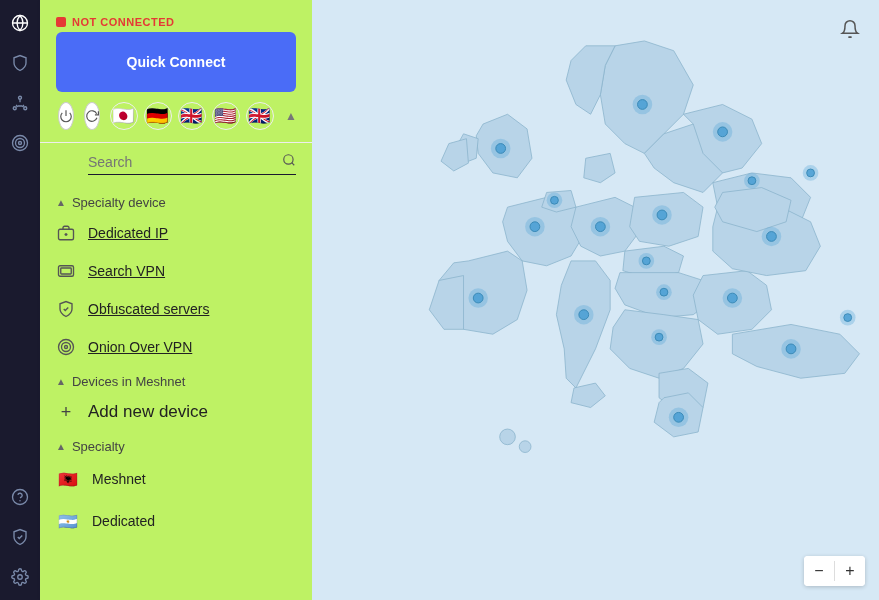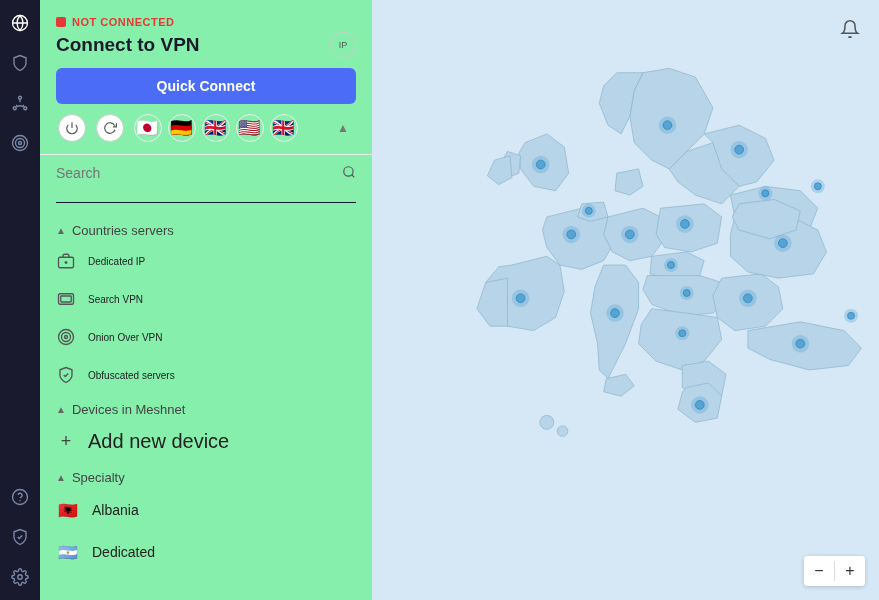--- a/index.html
+++ b/index.html
@@ -25,22 +25,22 @@
       color: #7a8aaa;
       font-size: 14px;
       cursor: pointer;
     }
     .icon-bar-icon.active { color: #ffffff; }
     .icon-bar-icon svg { width: 18px; height: 18px; fill: none; stroke: currentColor; stroke-width: 1.8; }
     .icon-bar-spacer { flex: 1; }
 
     
     .sidebar {
-      width: 332px;
-      background: #86efac;
+      width: 272px;
+      background: #bef264;
       display: flex;
       flex-direction: column;
       flex-shrink: 0;
       box-shadow: 2px 0 6px rgba(0,0,0,0.08);
       overflow: hidden;
     }
 
     .sidebar-header {
       padding: 16px 16px 8px;
       border-bottom: 1px solid #eee;
@@ -87,21 +87,21 @@
       font-size: 9px;
       color: #555;
       cursor: pointer;
     }
 
     .quick-connect-btn {
       background: #4a6cf7;
       color: white;
       border: none;
       border-radius: 6px;
-      padding: 10px 0;
+      padding: 22px 0;
       width: 100%;
       font-size: 14px;
       font-weight: 600;
       cursor: pointer;
       margin-bottom: 10px;
     }
 
     .action-row {
       display: flex;
       align-items: center;
@@ -150,23 +150,24 @@
       font-size: 12px;
       margin-left: auto;
     }
 
     
     .search-container {
       padding: 10px 16px 4px;
     }
     .search-input-wrap {
       display: flex;
-      align-items: flex-start;
+      align-items: center;
       border-bottom: 1.5px solid #1a1a2e;
-      padding-bottom: 20px;
+      padding-bottom: 4px;
+      margin-left: 32px;
     }
     .search-input {
       flex: 1;
       border: none;
       outline: none;
       font-size: 14px;
       color: #333;
       background: transparent;
     }
     .search-icon-btn {
@@ -211,43 +212,44 @@
       width: 20px;
       height: 20px;
       display: flex;
       align-items: center;
       justify-content: center;
       color: #555;
       flex-shrink: 0;
     }
     .list-item-icon svg { width: 18px; height: 18px; fill: none; stroke: currentColor; stroke-width: 1.8; }
     .list-item-label {
-      font-size: 10px;
+      font-size: 14px;
       color: #222;
+      text-decoration: underline;
     }
 
     .add-device-item {
       display: flex;
       align-items: center;
       gap: 12px;
       padding: 9px 16px;
       cursor: pointer;
     }
     .add-plus {
       width: 20px;
       height: 20px;
       display: flex;
       align-items: center;
       justify-content: center;
       font-size: 18px;
       color: #444;
       flex-shrink: 0;
     }
     .add-label {
-      font-size: 20px;
+      font-size: 17px;
       color: #222;
     }
 
     .country-item {
       display: flex;
       align-items: center;
       gap: 12px;
       padding: 9px 16px;
       cursor: pointer;
     }
@@ -370,26 +372,20 @@
         <path d="M19.4 15a1.65 1.65 0 0 0 .33 1.82l.06.06a2 2 0 0 1-2.83 2.83l-.06-.06a1.65 1.65 0 0 0-1.82-.33 1.65 1.65 0 0 0-1 1.51V21a2 2 0 0 1-4 0v-.09A1.65 1.65 0 0 0 9 19.4a1.65 1.65 0 0 0-1.82.33l-.06.06a2 2 0 0 1-2.83-2.83l.06-.06A1.65 1.65 0 0 0 4.68 15a1.65 1.65 0 0 0-1.51-1H3a2 2 0 0 1 0-4h.09A1.65 1.65 0 0 0 4.6 9a1.65 1.65 0 0 0-.33-1.82l-.06-.06a2 2 0 0 1 2.83-2.83l.06.06A1.65 1.65 0 0 0 9 4.68a1.65 1.65 0 0 0 1-1.51V3a2 2 0 0 1 4 0v.09a1.65 1.65 0 0 0 1 1.51 1.65 1.65 0 0 0 1.82-.33l.06-.06a2 2 0 0 1 2.83 2.83l-.06.06A1.65 1.65 0 0 0 19.4 9a1.65 1.65 0 0 0 1.51 1H21a2 2 0 0 1 0 4h-.09a1.65 1.65 0 0 0-1.51 1z"></path>
       </svg>
   </div>
 </div>
 
 <div class="sidebar">
   <div class="sidebar-header">
     <div class="not-connected-badge">
       <div class="status-dot"></div>
       <span class="not-connected-text">NOT CONNECTED</span>
-    </div>
-    <div class="connect-title-row">
-      <span class="connect-title">Connect to VPN</span>
-      <div class="ip-badge">
-        <span>IP</span>
-      </div>
     </div>
     <button class="quick-connect-btn">Quick Connect</button>
     <div class="action-row">
       <div class="action-btn">
         <svg width="14" height="14" viewBox="0 0 24 24" fill="none" stroke="#555" stroke-width="2">
             <path d="M18.4 6.6a9 9 0 1 1-12.8 0"></path>
             <line x1="12" y1="2" x2="12" y2="12"></line>
           </svg>
       </div>
       <div class="action-btn">
@@ -418,21 +414,21 @@
             <line x1="21" y1="21" x2="16.65" y2="16.65"></line>
           </svg>
       </div>
     </div>
   </div>
 
   <div class="sidebar-list">
 
     <div class="section-header">
       <span class="section-header-chevron">▲</span>
-      <span class="section-header-label">Countries servers</span>
+      <span class="section-header-label">Specialty device</span>
     </div>
 
     <div class="list-item">
       <div class="list-item-icon">
         <svg viewBox="0 0 24 24">
             <rect x="2" y="7" width="20" height="14" rx="2"></rect>
             <path d="M16 7V5a2 2 0 0 0-2-2h-4a2 2 0 0 0-2 2v2"></path>
             <line x1="12" y1="12" x2="12" y2="16"></line>
             <line x1="10" y1="14" x2="14" y2="14"></line>
           </svg>
@@ -446,57 +442,57 @@
             <rect x="2" y="5" width="20" height="14" rx="2"></rect>
             <rect x="5" y="8" width="14" height="8" rx="1"></rect>
           </svg>
       </div>
       <span class="list-item-label">Search VPN</span>
     </div>
 
     <div class="list-item">
       <div class="list-item-icon">
         <svg viewBox="0 0 24 24">
+            <path d="M12 22s8-4 8-10V5l-8-3-8 3v7c0 6 8 10 8 10z"></path>
+            <path d="M9 12l2 2 4-4"></path>
+          </svg>
+      </div>
+      <span class="list-item-label">Obfuscated servers</span>
+    </div>
+
+    <div class="list-item">
+      <div class="list-item-icon">
+        <svg viewBox="0 0 24 24">
             <circle cx="12" cy="12" r="10"></circle>
             <circle cx="12" cy="12" r="6"></circle>
             <circle cx="12" cy="12" r="2"></circle>
           </svg>
       </div>
       <span class="list-item-label">Onion Over VPN</span>
     </div>
 
-    <div class="list-item">
-      <div class="list-item-icon">
-        <svg viewBox="0 0 24 24">
-            <path d="M12 22s8-4 8-10V5l-8-3-8 3v7c0 6 8 10 8 10z"></path>
-            <path d="M9 12l2 2 4-4"></path>
-          </svg>
-      </div>
-      <span class="list-item-label">Obfuscated servers</span>
-    </div>
-
 
     <div class="section-header">
       <span class="section-header-chevron">▲</span>
       <span class="section-header-label">Devices in Meshnet</span>
     </div>
 
     <div class="add-device-item">
       <div class="add-plus">+</div>
       <span class="add-label">Add new device</span>
     </div>
 
     <div class="section-header">
       <span class="section-header-chevron">▲</span>
       <span class="section-header-label">Specialty</span>
     </div>
 
     <div class="country-item">
       <div class="country-flag">🇦🇱</div>
-      <span class="country-name">Albania</span>
+      <span class="country-name">Meshnet</span>
     </div>
 
     <div class="country-item">
       <div class="country-flag">🇦🇷</div>
       <span class="country-name">Dedicated</span>
     </div>
   </div>
 </div>
 
 <div class="map-area">

